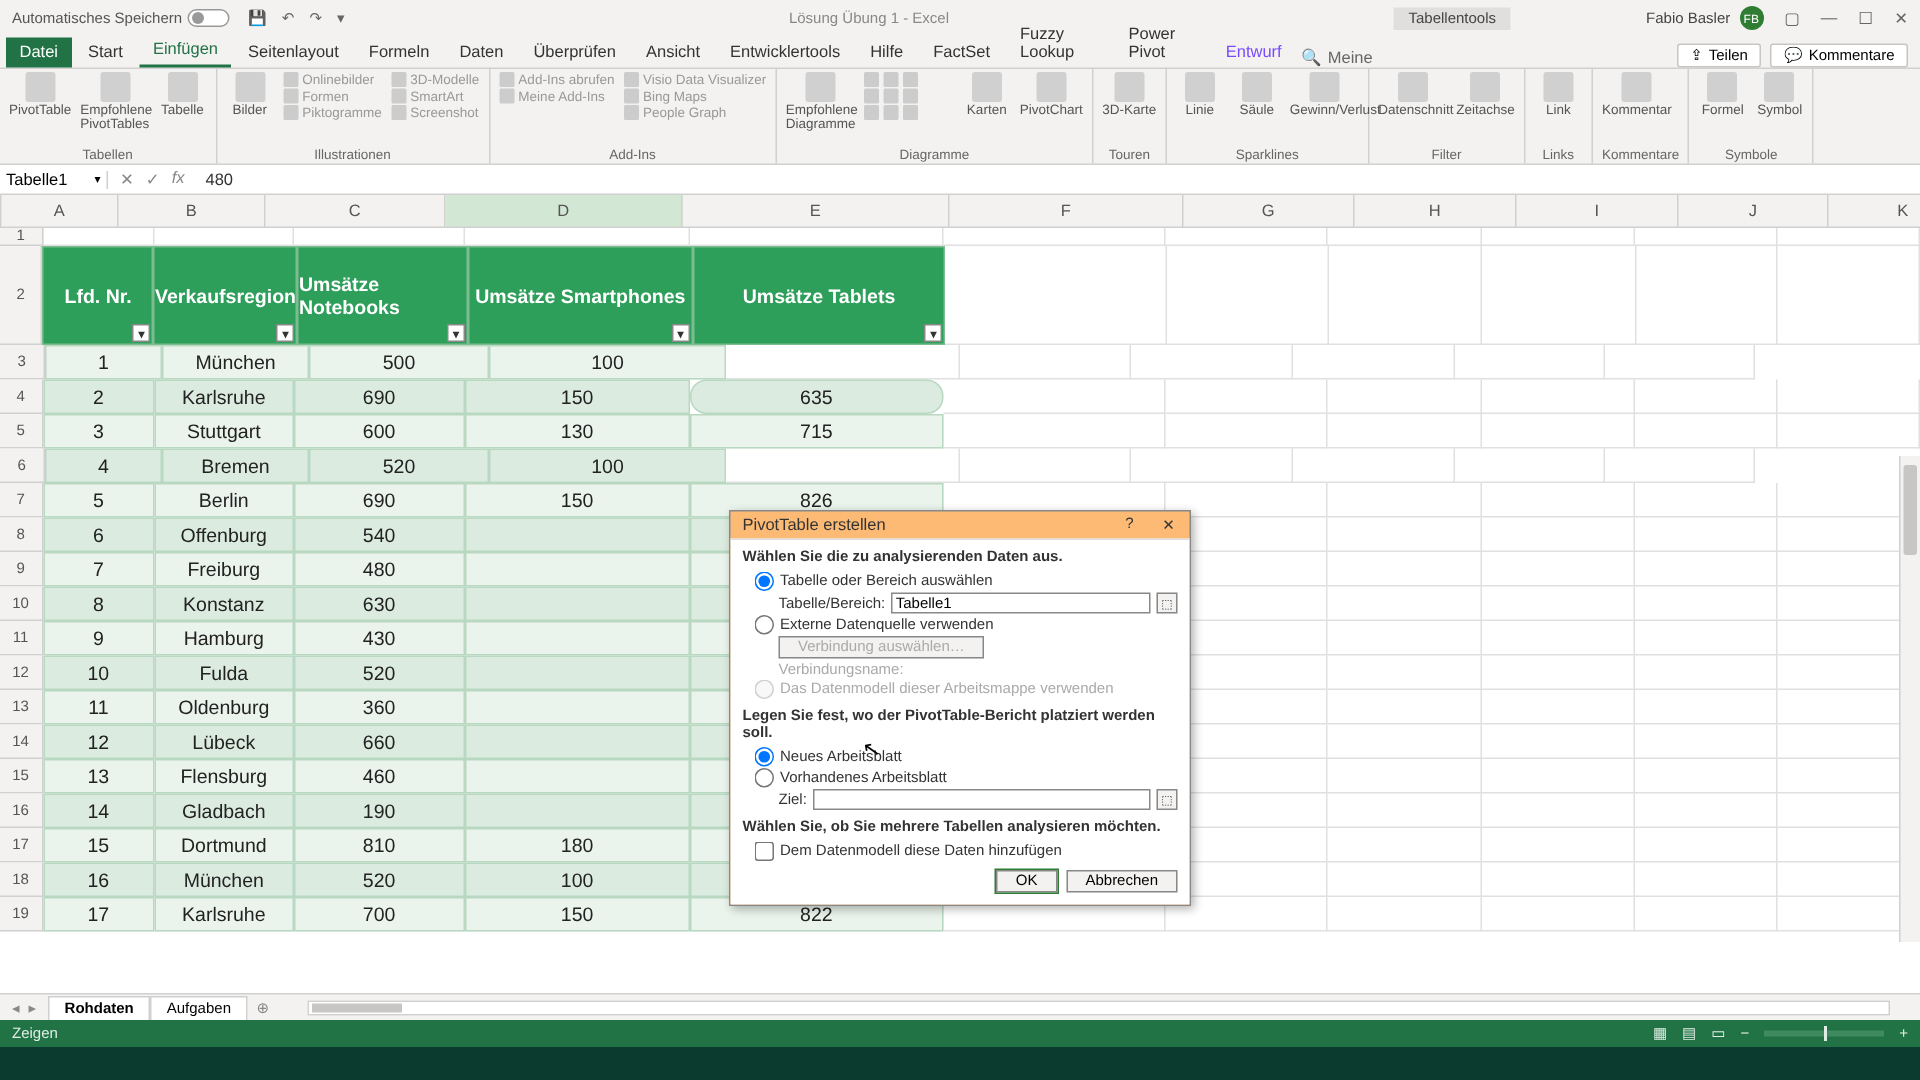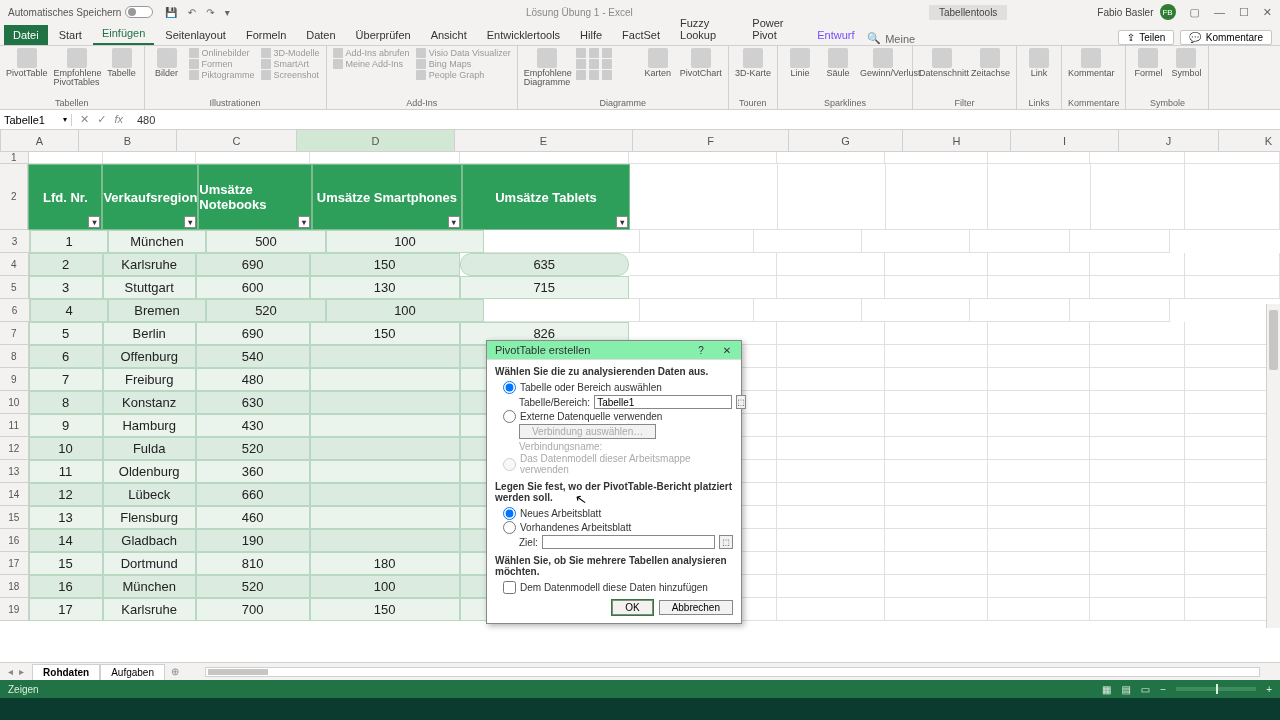--- a/index.html
+++ b/index.html
@@ -73,21 +73,21 @@
 
   
   .status { height:18px; background:#217346; color:#dfeee4; font-size:10px; display:flex; align-items:center; padding:0 8px; justify-content:space-between;}
   .status .right { display:flex; gap:10px; align-items:center;}
   .zoom { width:80px; height:4px; background:#3f8a5e; position:relative;}
   .zoom::after { content:""; position:absolute; left:40px; top:-3px; width:2px; height:10px; background:#dfeee4;}
 
   .taskbar { height:22px; background:#0b3b2e; }
 
   
-  .dialog { position:absolute; left:486px; top:340px; width:256px; background:#86efac; border:1px solid #888; box-shadow:2px 2px 6px rgba(0,0,0,0.3); font-size:10px; color:#333;}
+  .dialog { position:absolute; left:486px; top:340px; width:308px; background:#fdba74; border:1px solid #888; box-shadow:2px 2px 6px rgba(0,0,0,0.3); font-size:10px; color:#333;}
   .dialog .dtitle { display:flex; justify-content:space-between; align-items:center; padding:3px 4px 3px 8px; font-size:11px;}
   .dialog .dtitle .btns { display:flex; gap:6px;}
   .dialog .dtitle .btns span { width:20px; text-align:center; font-size:10px; cursor:default;}
   .dialog .body { padding:4px 8px 8px 8px; background:#fff; border-top:1px solid #ddd;}
   .dialog .sect { margin:2px 0 4px 0;font-weight:bold;}
   .dialog label { display:flex; align-items:center; gap:4px; margin:1px 0 1px 8px;}
   .dialog input[type=text] { border:1px solid #888; font-size:10px; padding:0 2px; height:14px;}
   .dialog .disabled { color:#aaa; }
   .dialog .refbtn { width:14px; height:14px; border:1px solid #888; background:#f3f2f1; display:inline-flex; align-items:center; justify-content:center; font-size:8px;}
   .dialog .okrow { display:flex; justify-content:flex-end; gap:6px; margin-top:6px;}

